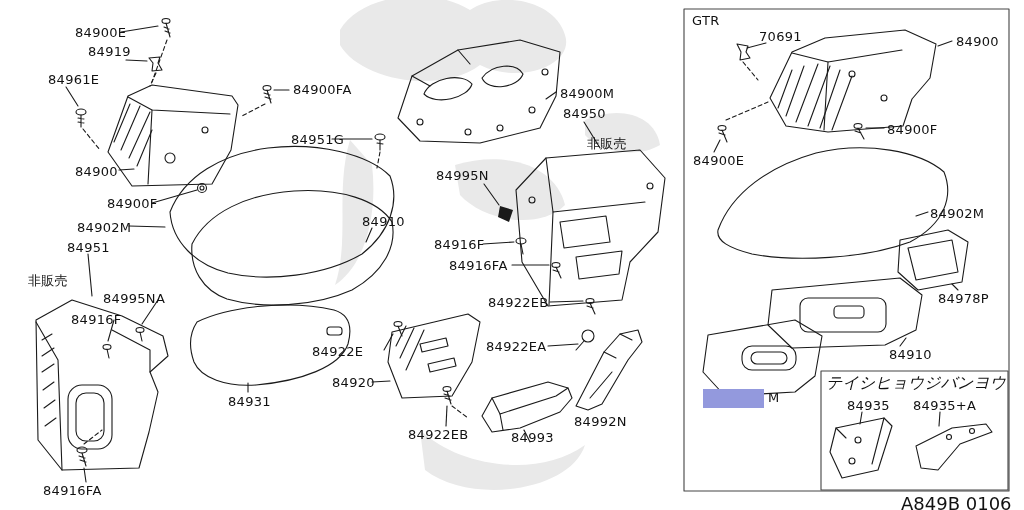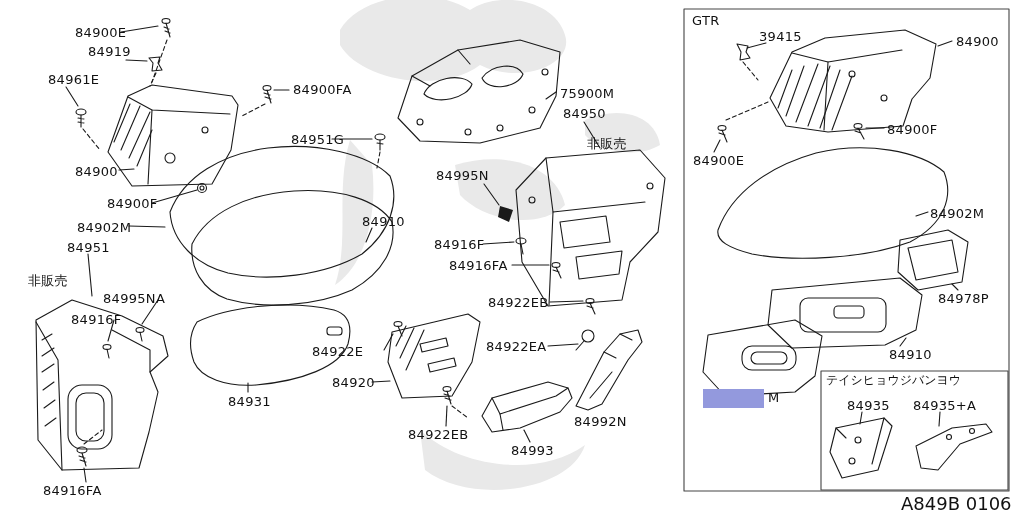--- a/index.html
+++ b/index.html
@@ -6,21 +6,21 @@
   html,body { background:#ffffff; }
   .stage {
     position:relative; width:1024px; height:510px; background:#ffffff;
     overflow:hidden; font-family:"DejaVu Sans", sans-serif; color:#111;
   }
   .art { position:absolute; left:0; top:0; }
   .lbl {
     position:absolute; font-size:13px; line-height:1.2; white-space:nowrap;
     letter-spacing:.3px; color:#111; background:transparent;
   }
-  .lbl.small { font-size:12px; letter-spacing:0; }
+  .lbl.small { font-size:16px; letter-spacing:0;font-style:italic; }
   .hl {
     position:absolute; left:703px; top:389px; width:61px; height:19px;
     background:#9399dd;
   }
   .hl-text { position:absolute; left:768px; top:390px; font-size:13px; }
   .doc-code { position:absolute; left:901px; top:493px; font-size:18px; }
   .dash { stroke-dasharray:4 3; }
 </style>
 </head>
 <body>
@@ -280,46 +280,46 @@
       </g>
       <path d="M940 412 L939 426"></path>
     </g>
   </svg>
 
   <div class="lbl" style="left:75px;top:25px">84900E</div>
   <div class="lbl" style="left:88px;top:44px">84919</div>
   <div class="lbl" style="left:48px;top:72px">84961E</div>
   <div class="lbl" style="left:293px;top:82px">84900FA</div>
   <div class="lbl" style="left:291px;top:132px">84951G</div>
-  <div class="lbl" style="left:560px;top:86px">75900M</div>
+  <div class="lbl" style="left:560px;top:86px">84900M</div>
   <div class="lbl" style="left:563px;top:106px">84950</div>
   <div class="lbl" style="left:587px;top:136px">非販売</div>
   <div class="lbl" style="left:75px;top:164px">84900</div>
   <div class="lbl" style="left:107px;top:196px">84900F</div>
   <div class="lbl" style="left:77px;top:220px">84902M</div>
   <div class="lbl" style="left:67px;top:240px">84951</div>
   <div class="lbl" style="left:28px;top:273px">非販売</div>
   <div class="lbl" style="left:103px;top:291px">84995NA</div>
   <div class="lbl" style="left:71px;top:312px">84916F</div>
   <div class="lbl" style="left:362px;top:214px">84910</div>
   <div class="lbl" style="left:436px;top:168px">84995N</div>
   <div class="lbl" style="left:434px;top:237px">84916F</div>
   <div class="lbl" style="left:449px;top:258px">84916FA</div>
   <div class="lbl" style="left:488px;top:295px">84922EB</div>
   <div class="lbl" style="left:486px;top:339px">84922EA</div>
   <div class="lbl" style="left:312px;top:344px">84922E</div>
   <div class="lbl" style="left:332px;top:375px">84920</div>
   <div class="lbl" style="left:228px;top:394px">84931</div>
   <div class="lbl" style="left:408px;top:427px">84922EB</div>
-  <div class="lbl" style="left:511px;top:443px">84993</div>
+  <div class="lbl" style="left:511px;top:430px">84993</div>
   <div class="lbl" style="left:574px;top:414px">84992N</div>
   <div class="lbl" style="left:43px;top:483px">84916FA</div>
 
   <div class="lbl" style="left:692px;top:13px">GTR</div>
-  <div class="lbl" style="left:759px;top:29px">39415</div>
+  <div class="lbl" style="left:759px;top:29px">70691</div>
   <div class="lbl" style="left:956px;top:34px">84900</div>
   <div class="lbl" style="left:887px;top:122px">84900F</div>
   <div class="lbl" style="left:693px;top:153px">84900E</div>
   <div class="lbl" style="left:930px;top:206px">84902M</div>
   <div class="lbl" style="left:938px;top:291px">84978P</div>
   <div class="lbl" style="left:889px;top:347px">84910</div>
 
   <div class="hl"></div>
   <div class="lbl hl-text">M</div>
 

